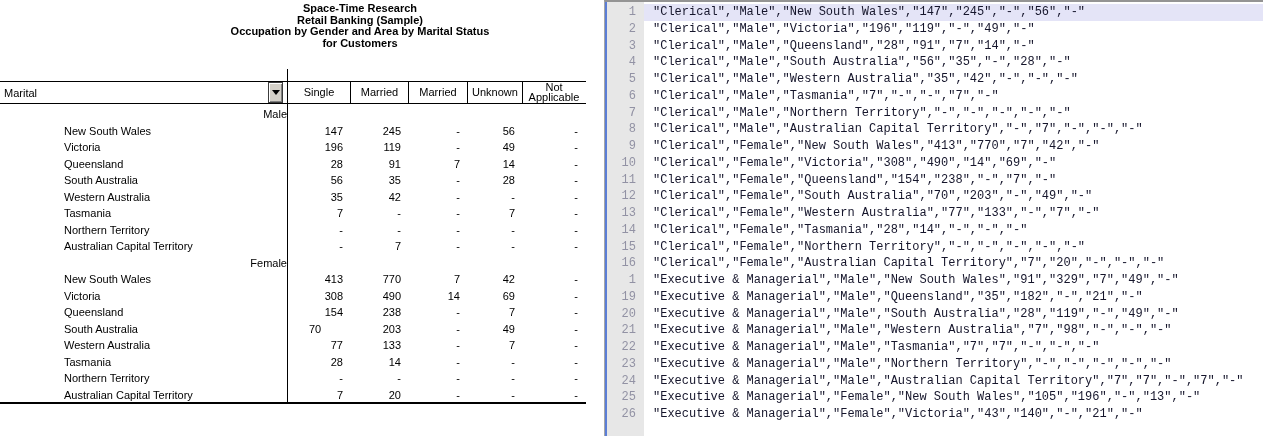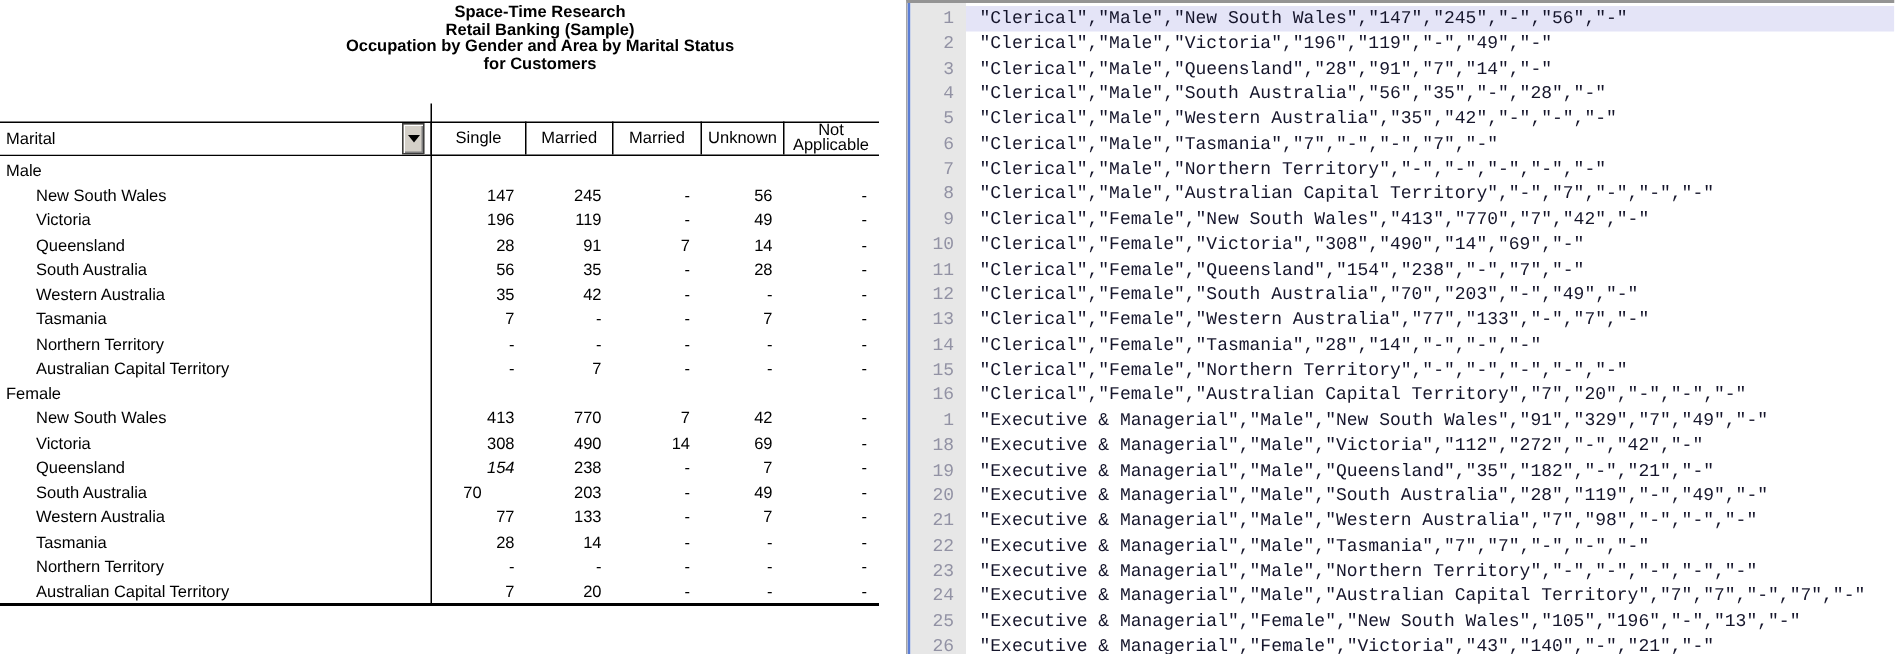--- a/index.html
+++ b/index.html
@@ -28,22 +28,22 @@
   .arrow { width:0; height:0; border-left:4px solid transparent;
            border-right:4px solid transparent; border-top:5px solid #000; }
 
   .col-headers { position:absolute; left:287px; top:81px; height:22px; display:flex; }
   .col-h { border-left:1px solid #000; height:22px; display:flex; align-items:center;
            justify-content:center; text-align:center; font-size:11px; line-height:10.5px;
            color:#000; padding:0 2px; }
 
   .tbody { position:absolute; left:0; top:106px; width:586px; }
   .trow  { display:flex; height:16.5px; align-items:center; font-size:11px; color:#000; }
-  .trow .lbl { width:287px; padding-left:24px; white-space:nowrap; overflow:hidden; }
-  .trow.group .lbl { padding-left:4px; }
+  .trow .lbl { width:287px; padding-left:64px; white-space:nowrap; overflow:hidden; }
+  .trow.group .lbl { padding-left:4px;text-align:right; }
   .cell { text-align:right; padding-right:7px; white-space:nowrap; }
 
   
   .editor { position:absolute; left:604px; top:0; width:659px; height:436px;
             background:#fff; border-left:1px solid #a6a6a6;
             border-top:2px solid #949494; overflow:hidden; }
   .blue-strip { position:absolute; left:0; top:0; bottom:0; width:2px;
                 background:var(--focus-border,#5b7ed6); }
   .gutter-bg { position:absolute; left:2px; top:0; bottom:0; width:37px;
                background:var(--gutter-bg,#e7e7e7); }
@@ -169,21 +169,21 @@
         <div class="trow">
           <div class="lbl">Victoria</div>
           <div class="cell" style="width: 63px;">308</div>
           <div class="cell" style="width: 58px;">490</div>
           <div class="cell" style="width: 59px;">14</div>
           <div class="cell" style="width: 55px;">69</div>
           <div class="cell" style="width: 63px;">-</div>
         </div>
         <div class="trow">
           <div class="lbl">Queensland</div>
-          <div class="cell" style="width: 63px; font-style: italic;">154</div>
+          <div class="cell" style="width: 63px;">154</div>
           <div class="cell" style="width: 58px;">238</div>
           <div class="cell" style="width: 59px;">-</div>
           <div class="cell" style="width: 55px;">7</div>
           <div class="cell" style="width: 63px;">-</div>
         </div>
         <div class="trow">
           <div class="lbl">South Australia</div>
           <div class="cell" style="width: 63px; text-align: center;">70</div>
           <div class="cell" style="width: 58px;">203</div>
           <div class="cell" style="width: 59px;">-</div>
@@ -239,21 +239,20 @@
         <div class="eline"><span class="num">8</span><span class="txt">"Clerical","Male","Australian Capital Territory","-","7","-","-","-"</span></div>
         <div class="eline"><span class="num">9</span><span class="txt">"Clerical","Female","New South Wales","413","770","7","42","-"</span></div>
         <div class="eline"><span class="num">10</span><span class="txt">"Clerical","Female","Victoria","308","490","14","69","-"</span></div>
         <div class="eline"><span class="num">11</span><span class="txt">"Clerical","Female","Queensland","154","238","-","7","-"</span></div>
         <div class="eline"><span class="num">12</span><span class="txt">"Clerical","Female","South Australia","70","203","-","49","-"</span></div>
         <div class="eline"><span class="num">13</span><span class="txt">"Clerical","Female","Western Australia","77","133","-","7","-"</span></div>
         <div class="eline"><span class="num">14</span><span class="txt">"Clerical","Female","Tasmania","28","14","-","-","-"</span></div>
         <div class="eline"><span class="num">15</span><span class="txt">"Clerical","Female","Northern Territory","-","-","-","-","-"</span></div>
         <div class="eline"><span class="num">16</span><span class="txt">"Clerical","Female","Australian Capital Territory","7","20","-","-","-"</span></div>
         <div class="eline"><span class="num">1</span><span class="txt">"Executive &amp; Managerial","Male","New South Wales","91","329","7","49","-"</span></div>
-        <div class="eline"><span class="num">18</span><span class="txt">"Executive &amp; Managerial","Male","Victoria","112","272","-","42","-"</span></div>
         <div class="eline"><span class="num">19</span><span class="txt">"Executive &amp; Managerial","Male","Queensland","35","182","-","21","-"</span></div>
         <div class="eline"><span class="num">20</span><span class="txt">"Executive &amp; Managerial","Male","South Australia","28","119","-","49","-"</span></div>
         <div class="eline"><span class="num">21</span><span class="txt">"Executive &amp; Managerial","Male","Western Australia","7","98","-","-","-"</span></div>
         <div class="eline"><span class="num">22</span><span class="txt">"Executive &amp; Managerial","Male","Tasmania","7","7","-","-","-"</span></div>
         <div class="eline"><span class="num">23</span><span class="txt">"Executive &amp; Managerial","Male","Northern Territory","-","-","-","-","-"</span></div>
         <div class="eline"><span class="num">24</span><span class="txt">"Executive &amp; Managerial","Male","Australian Capital Territory","7","7","-","7","-"</span></div>
         <div class="eline"><span class="num">25</span><span class="txt">"Executive &amp; Managerial","Female","New South Wales","105","196","-","13","-"</span></div>
         <div class="eline"><span class="num">26</span><span class="txt">"Executive &amp; Managerial","Female","Victoria","43","140","-","21","-"</span></div>
       </div>
   </div>

